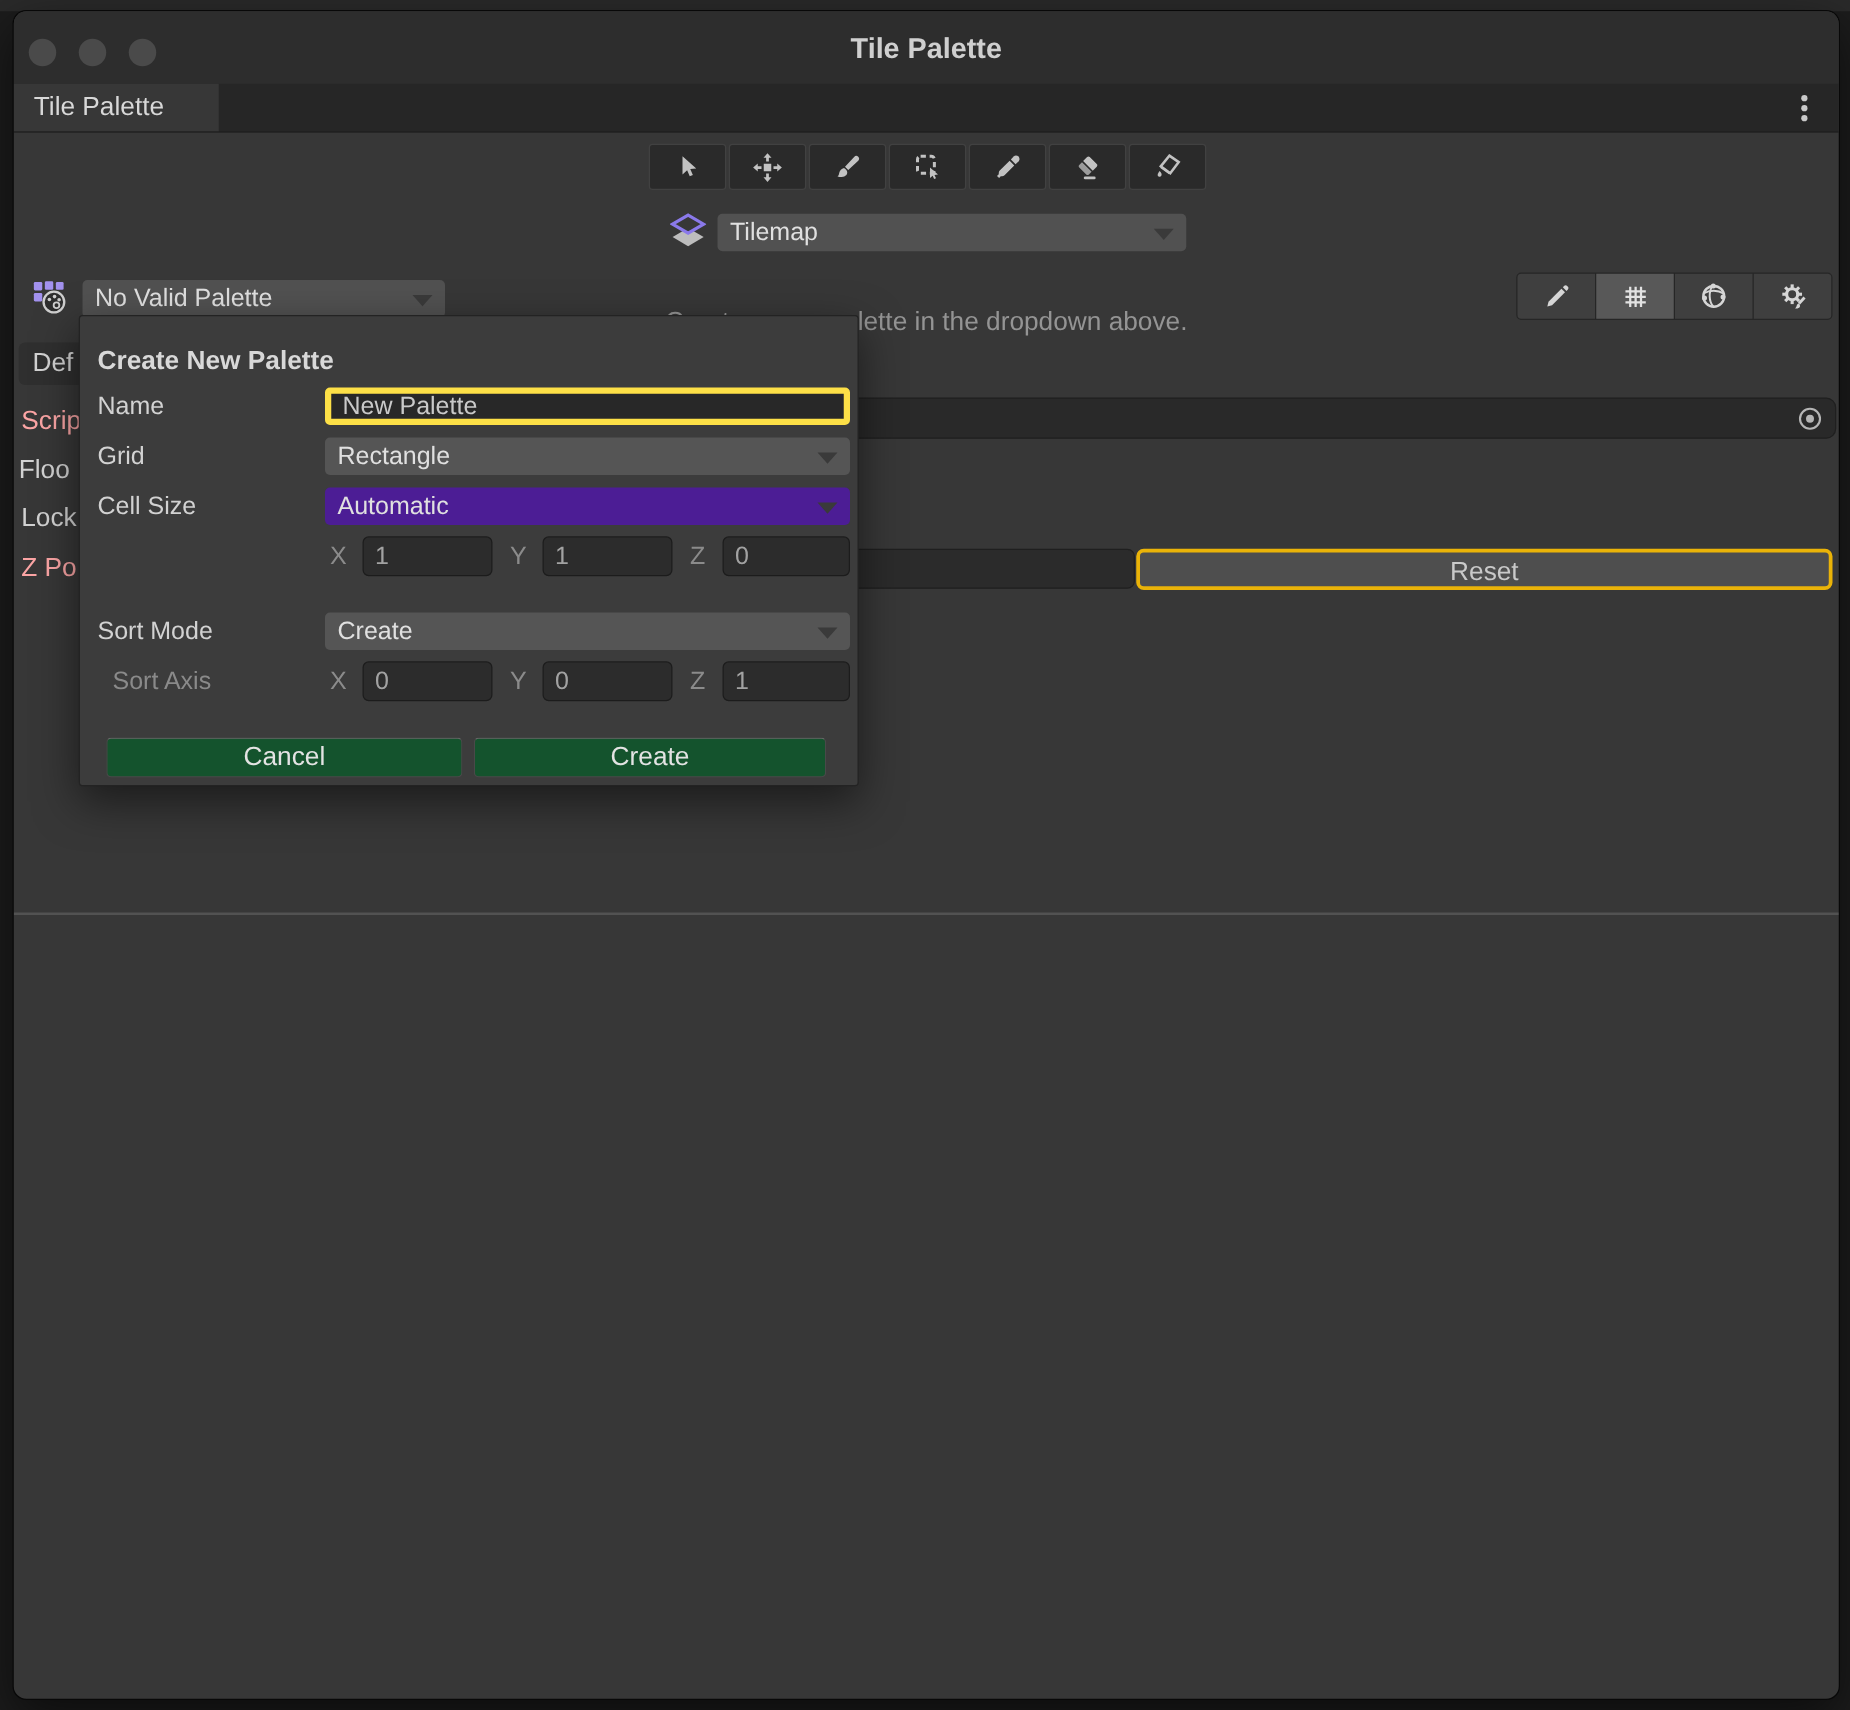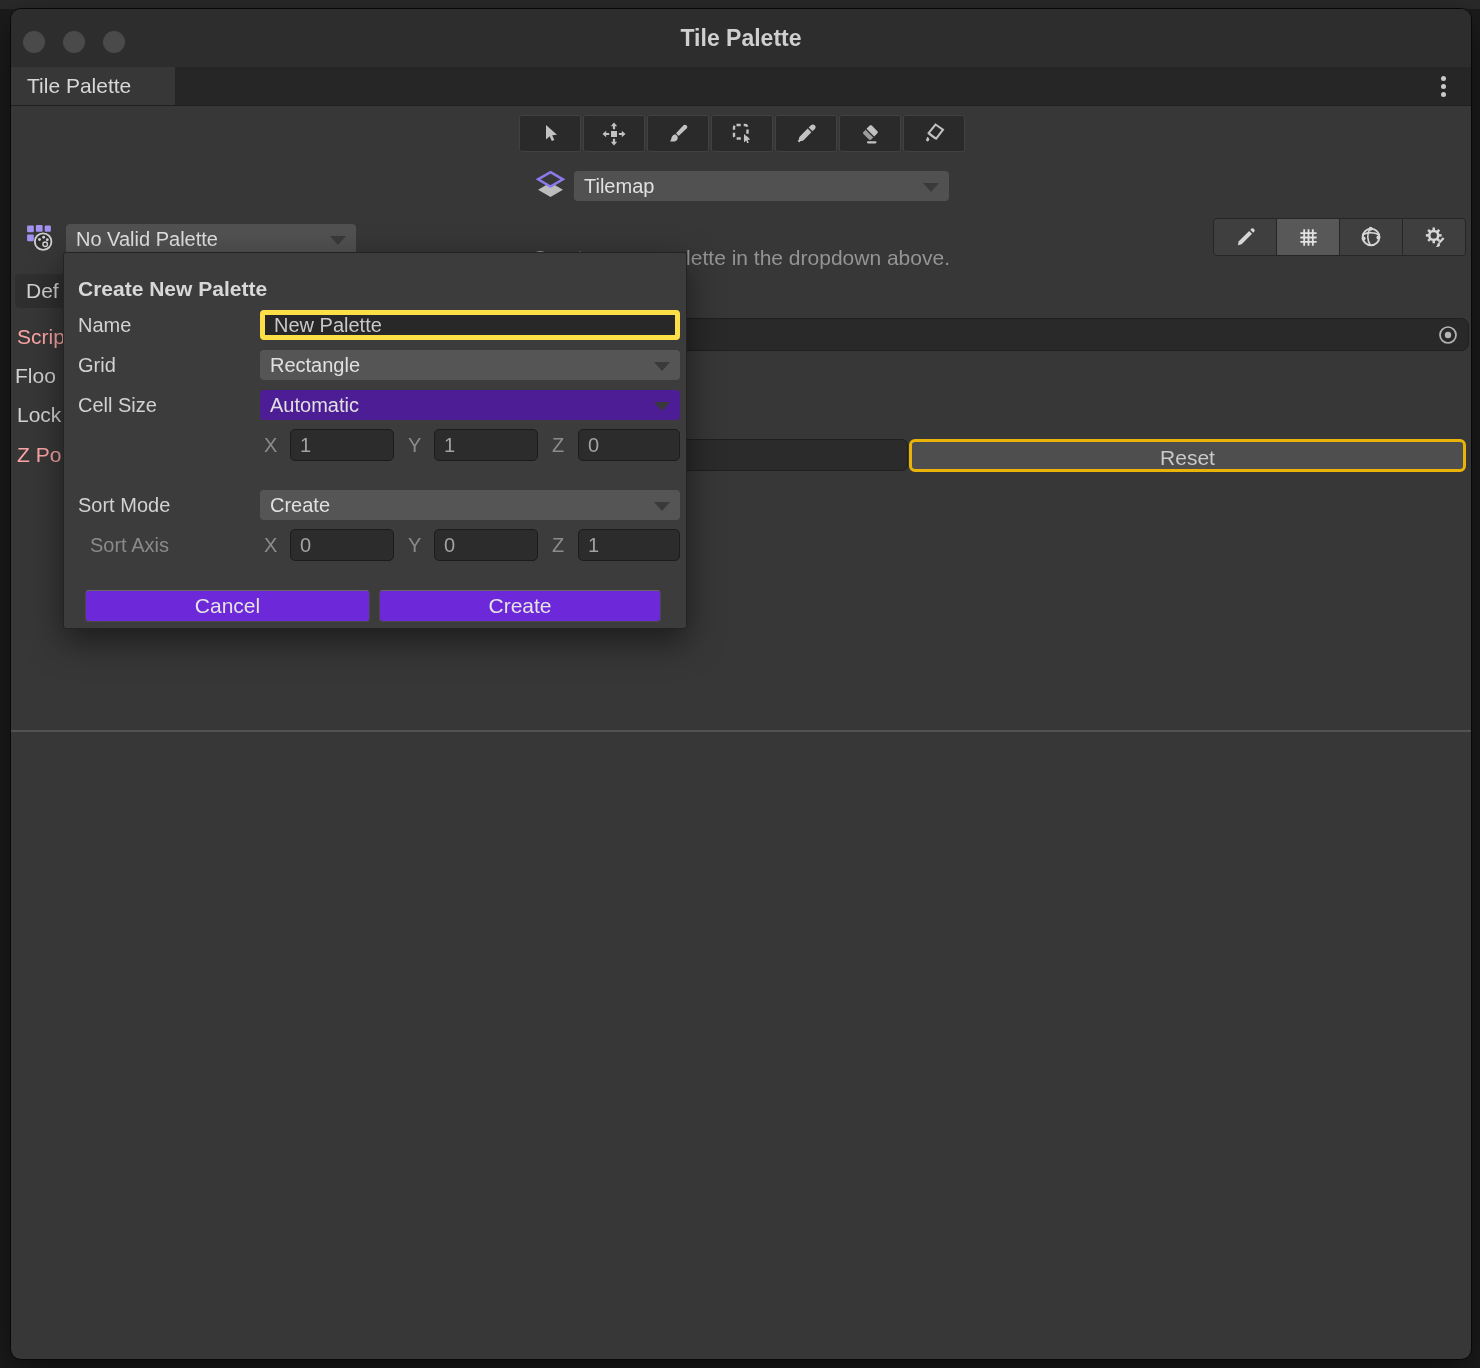--- a/index.html
+++ b/index.html
@@ -74,21 +74,21 @@
   .row-lbl{position:absolute;left:14px;height:30px;line-height:30px;font-size:20px;color:#d2d2d2;}
   .row-lbl.dim{color:#8a8a8a;}
   .ctl{position:absolute;left:196px;width:420px;height:30px;box-sizing:border-box;}
   .tf{background:#282828;border:5px solid #fde047;border-radius:4px;color:#c9c9c9;
     font-size:20px;padding:0 9px;font-family:"Liberation Sans",sans-serif;box-sizing:border-box;
     height:30px;width:100%;outline:none;}
   .axis-lbl{position:absolute;height:32px;line-height:32px;font-size:20px;color:#8b8b8b;}
   .axis-f{position:absolute;height:32px;background:#2c2c2c;border:1px solid #1c1c1c;border-radius:5px;
     color:#a2a2a2;font-size:20px;padding:0 9px;font-family:"Liberation Sans",sans-serif;
     box-sizing:border-box;outline:none;}
-  .dlgbtn{position:absolute;top:337px;height:32px;background:#6d28d9;border:1px solid #494949;
+  .dlgbtn{position:absolute;top:337px;height:32px;background:#14532d;border:1px solid #494949;
     border-top-color:#676767;border-radius:4px;color:#e3e3e3;font-size:21px;line-height:30px;
     text-align:center;box-sizing:border-box;cursor:pointer;}
 
   .icon-28{width:29px;height:29px;}
 </style>
 </head>
 <body>
 
 <div class="top-strip"></div>
 

